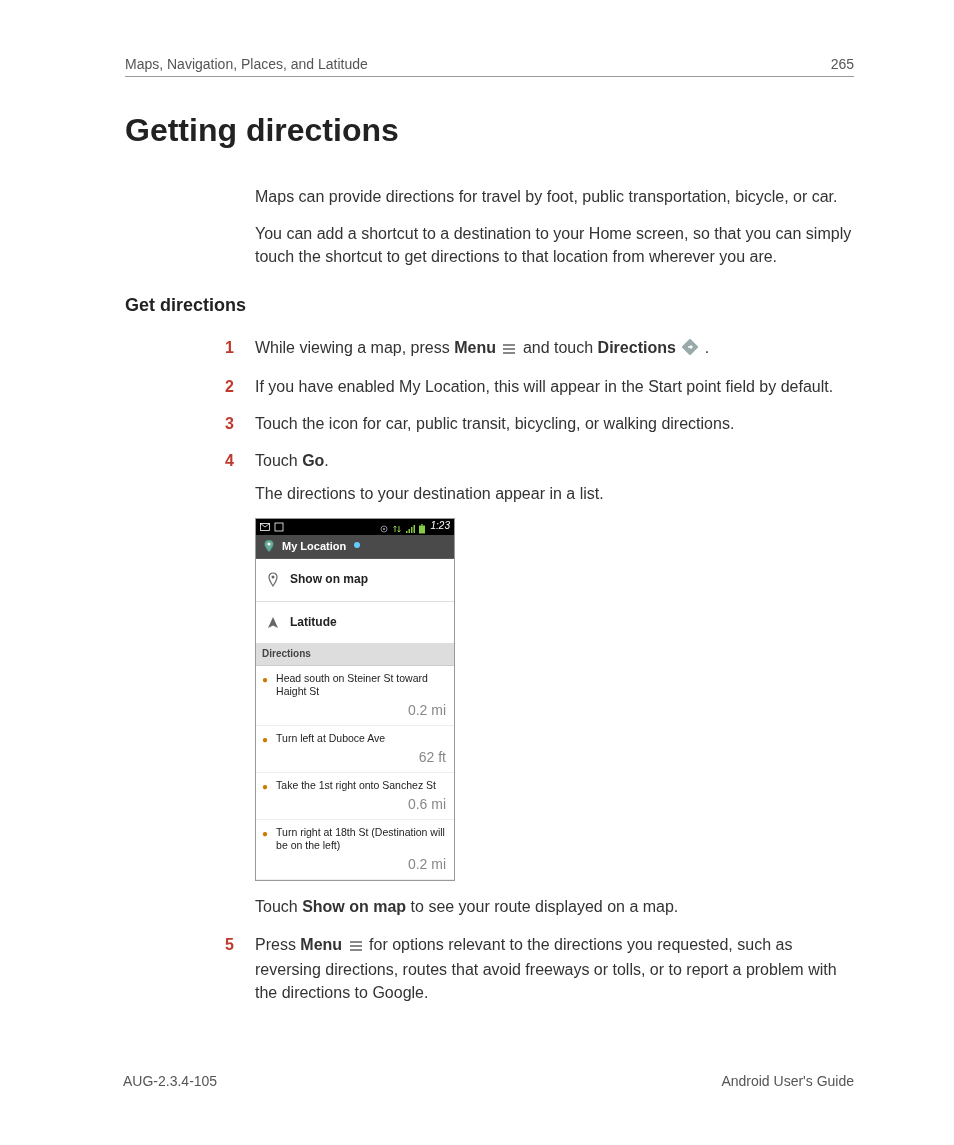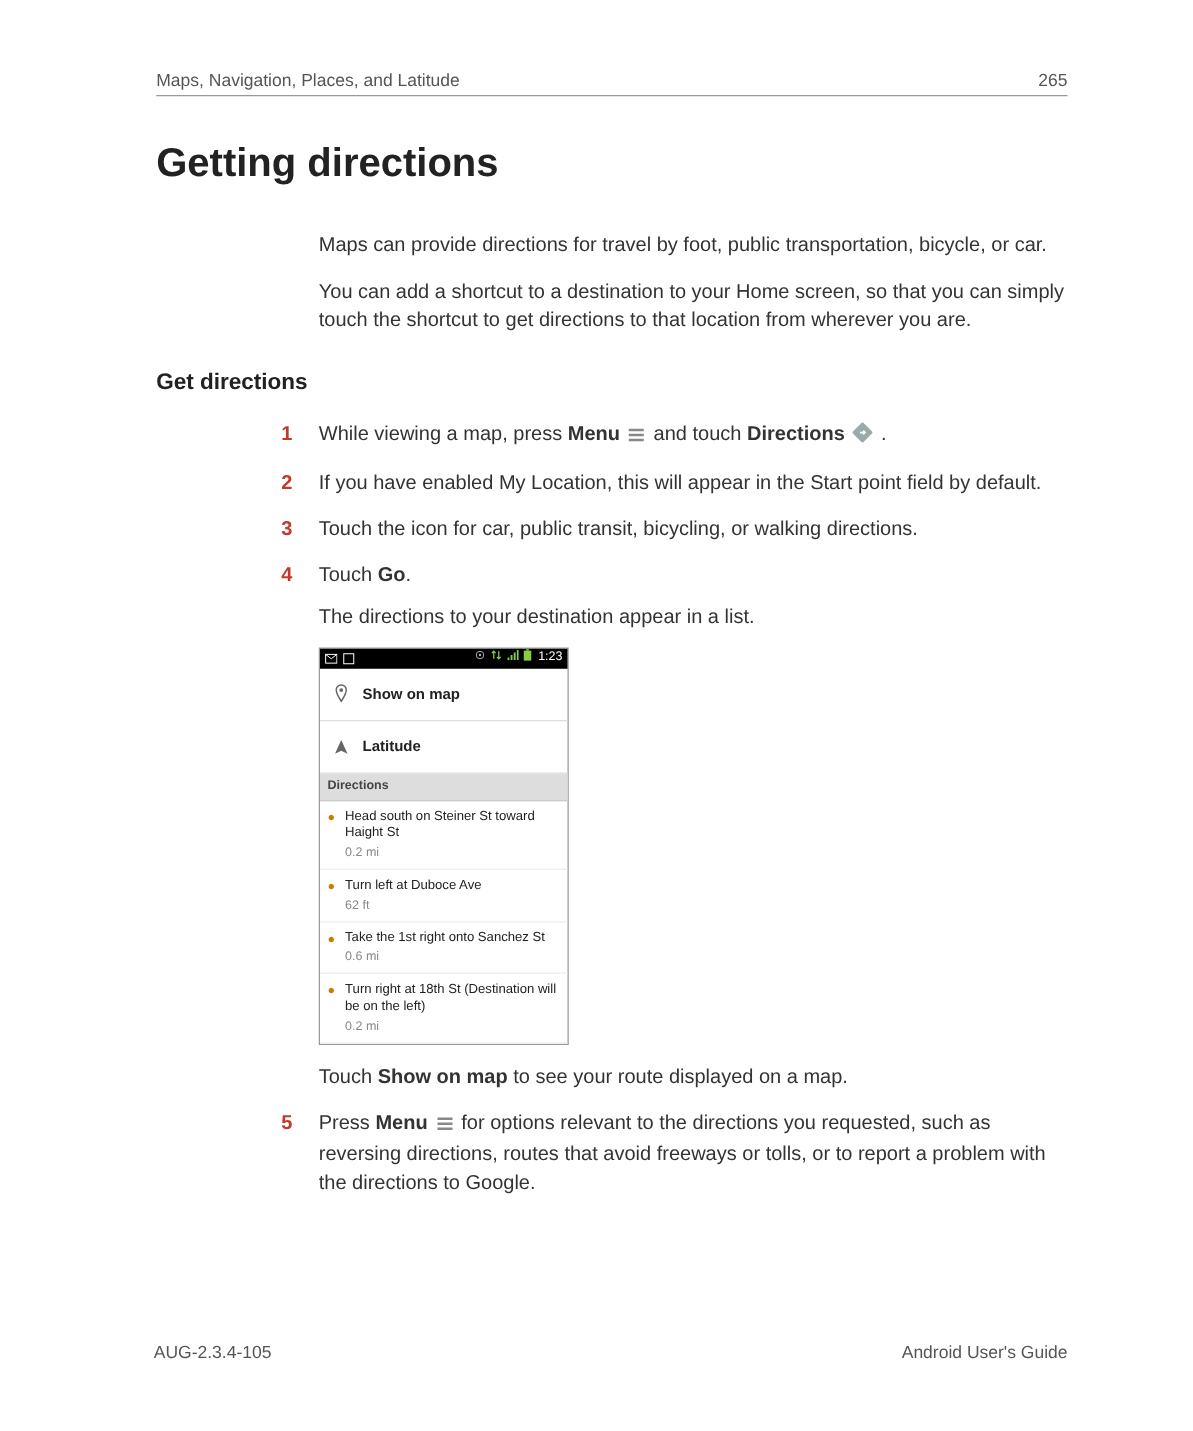--- a/index.html
+++ b/index.html
@@ -76,21 +76,21 @@
     height: 16px;
     background: #000;
     color: #fff;
     font-size: 10px;
     display: flex;
     justify-content: space-between;
     align-items: center;
     padding: 0 4px;
   }
   .statusbar .left-ic { display: flex; gap: 4px; }
-  .statusbar .right-ic { display: flex; gap: 3px; align-items: flex-start; }
+  .statusbar .right-ic { display: flex; gap: 3px; align-items: flex-end; font-style: italic; }
   .status-icon { width:10px; height:10px; display:inline-block; }
   .phone .toprow {
     background: #4a4a4a;
     color: #eee;
     padding: 4px 6px;
     font-size: 11px;
     display: flex;
     align-items: center;
     gap: 6px;
   }
@@ -114,21 +114,21 @@
   }
   .phone .diritem {
     display: flex;
     gap: 8px;
     padding: 6px 8px 6px 6px;
     font-size: 10.5px;
     border-bottom: 1px solid #eee;
   }
   .phone .diritem .bullet { color:#cc7a00; font-size:10px; padding-top:1px; }
   .phone .diritem .dtxt { flex:1; line-height:1.3; }
-  .phone .diritem .dist { color:#888; font-size:10px; margin-top:2px; }
+  .phone .diritem .dist { color:#888; font-size:14px; margin-top:2px;text-align:right; }
 
   .footer-row {
     position: absolute;
     bottom: 56px;
     left: 123px;
     right: 100px;
     display: flex;
     justify-content: space-between;
     font-size: 14px;
     color: #555;
@@ -221,20 +221,34 @@
                 <rect x="6" y="3" width="1.5" height="6" fill="#8c4"></rect>
                 <rect x="8.5" y="1" width="1.5" height="8" fill="#8c4"></rect>
               </svg></span>
           <span class="status-icon"><svg width="8" height="10" viewBox="0 0 8 10">
                 <rect x="1" y="1.5" width="6" height="8" fill="#8c4"></rect>
                 <rect x="3" y="0.3" width="2" height="1.2" fill="#8c4"></rect>
               </svg></span>
           <span style="font-size:10px;">1:23</span>
         </div>
       </div>
+      <div class="toprow line1">
+        <span class="pin">
+          <svg width="12" height="14" viewBox="0 0 12 14">
+              <path d="M6 1 C3 1 1.5 3 1.5 5 C1.5 8 6 13 6 13 C6 13 10.5 8 10.5 5 C10.5 3 9 1 6 1 Z" fill="#6a9" stroke="#375" stroke-width="0.6"></path>
+              <circle cx="6" cy="5" r="1.6" fill="#fff"></circle>
+            </svg>
+        </span>
+        <span class="t-bold">My Location</span>
+        <span style="color:#6cf;">
+          <svg width="10" height="10" viewBox="0 0 10 10">
+              <circle cx="5" cy="5" r="3" fill="#6cf"></circle>
+            </svg>
+        </span>
+      </div>
       <div class="listbtn">
         <span class="ic">
           <svg width="12" height="16" viewBox="0 0 12 16">
               <path d="M6 1 C3.5 1 2 3 2 5 C2 8 6 14 6 14 C6 14 10 8 10 5 C10 3 8.5 1 6 1 Z" fill="none" stroke="#666" stroke-width="1.2"></path>
               <circle cx="6" cy="5" r="1.5" fill="#666"></circle>
             </svg>
         </span>
         <span>Show on map</span>
       </div>
       <div class="listbtn">

